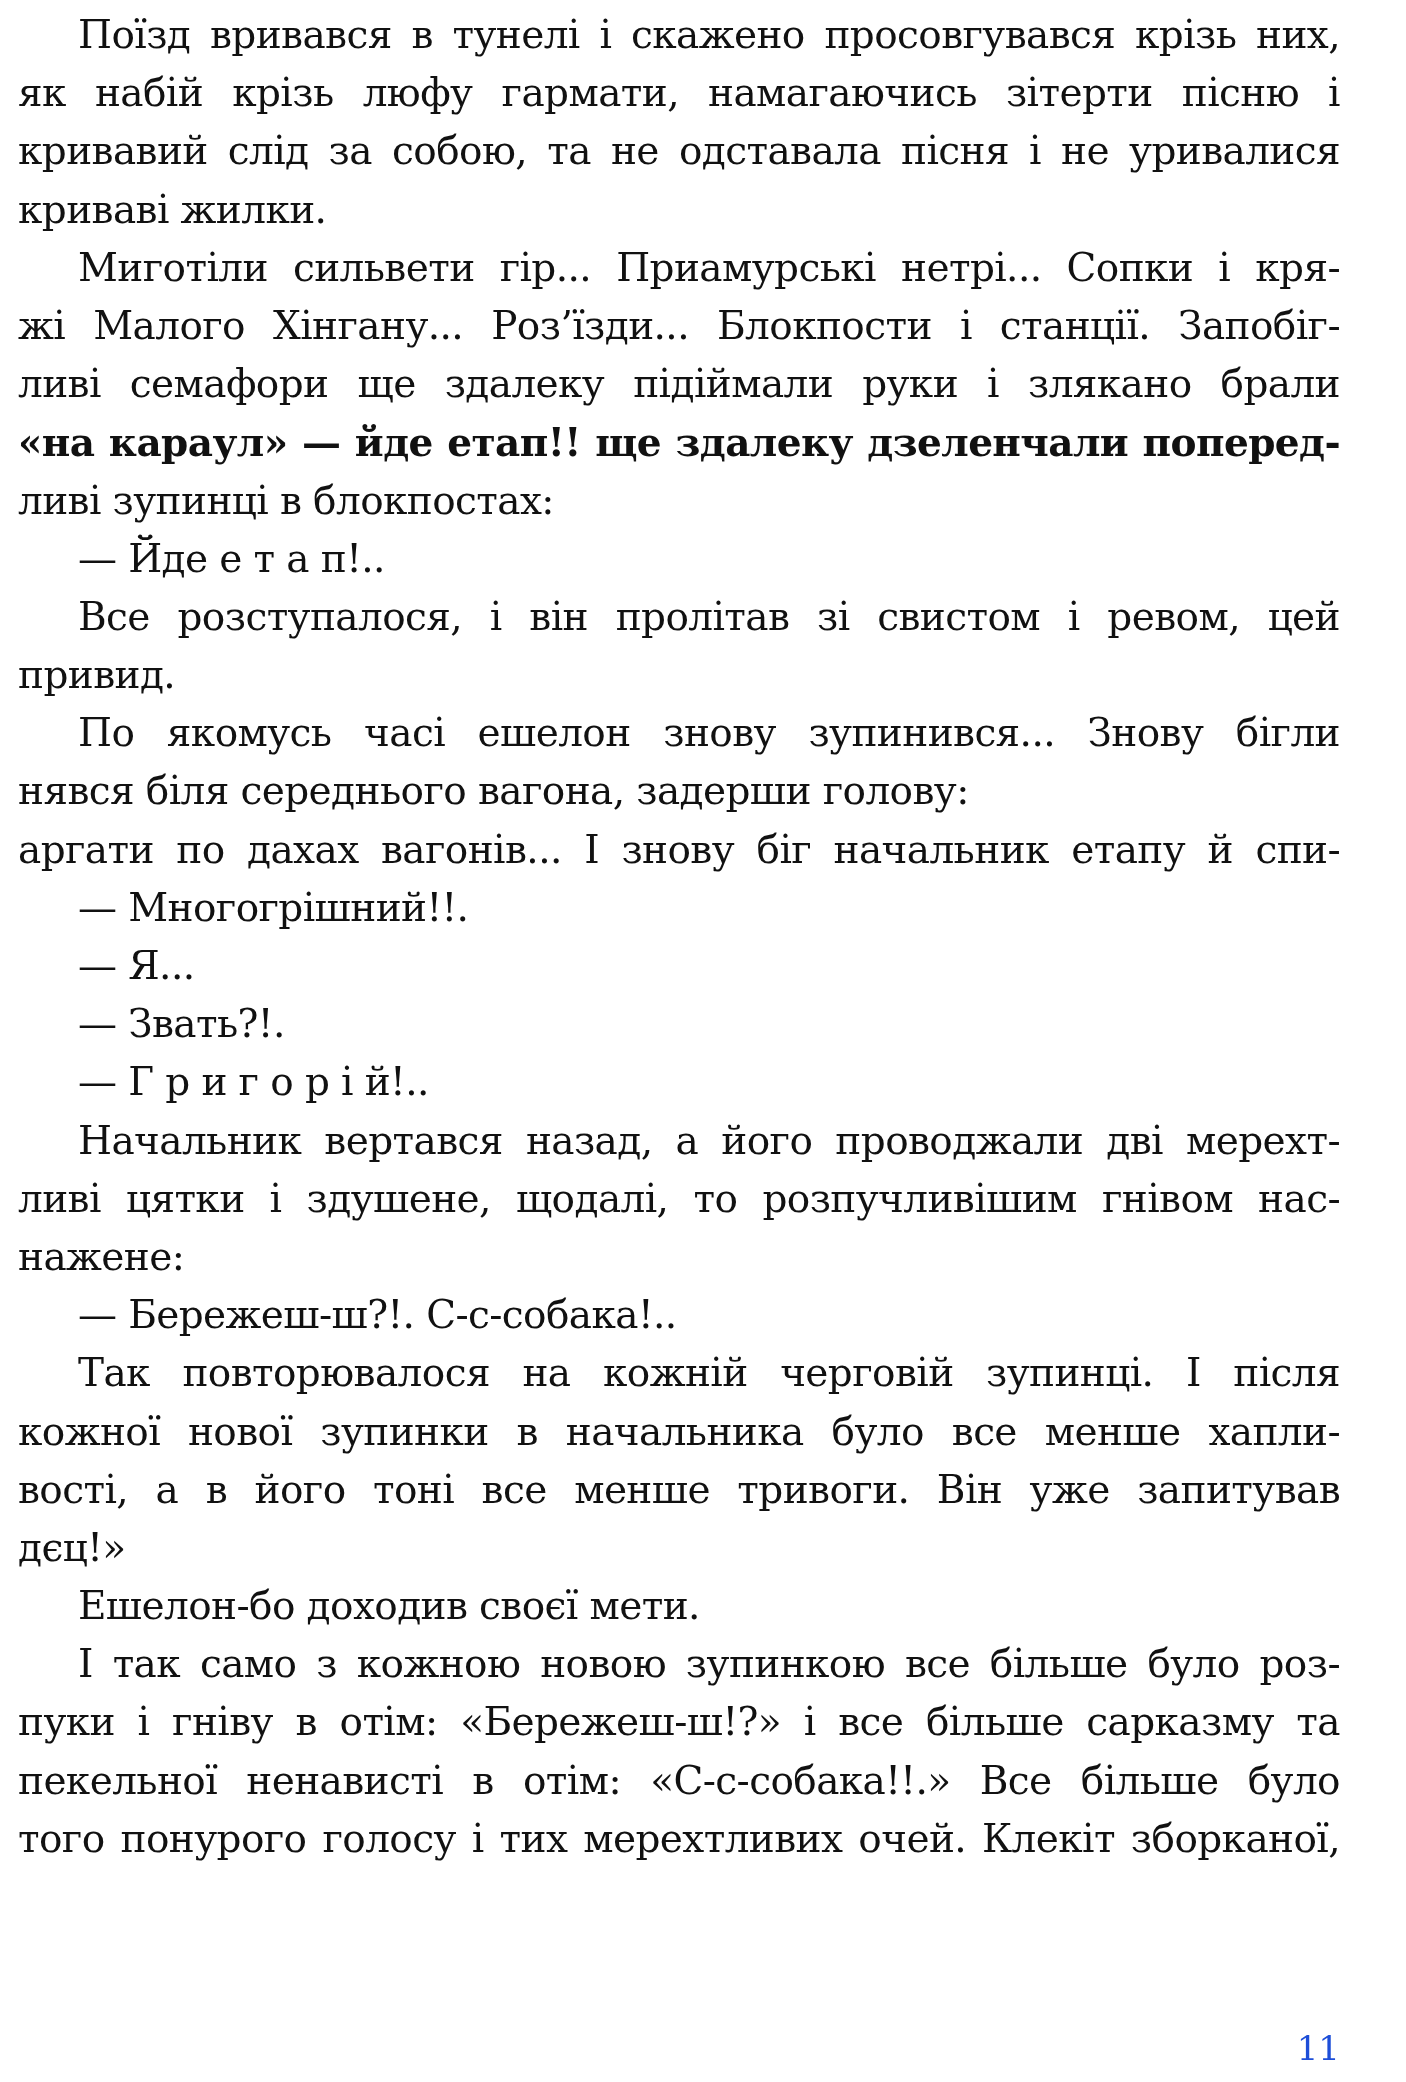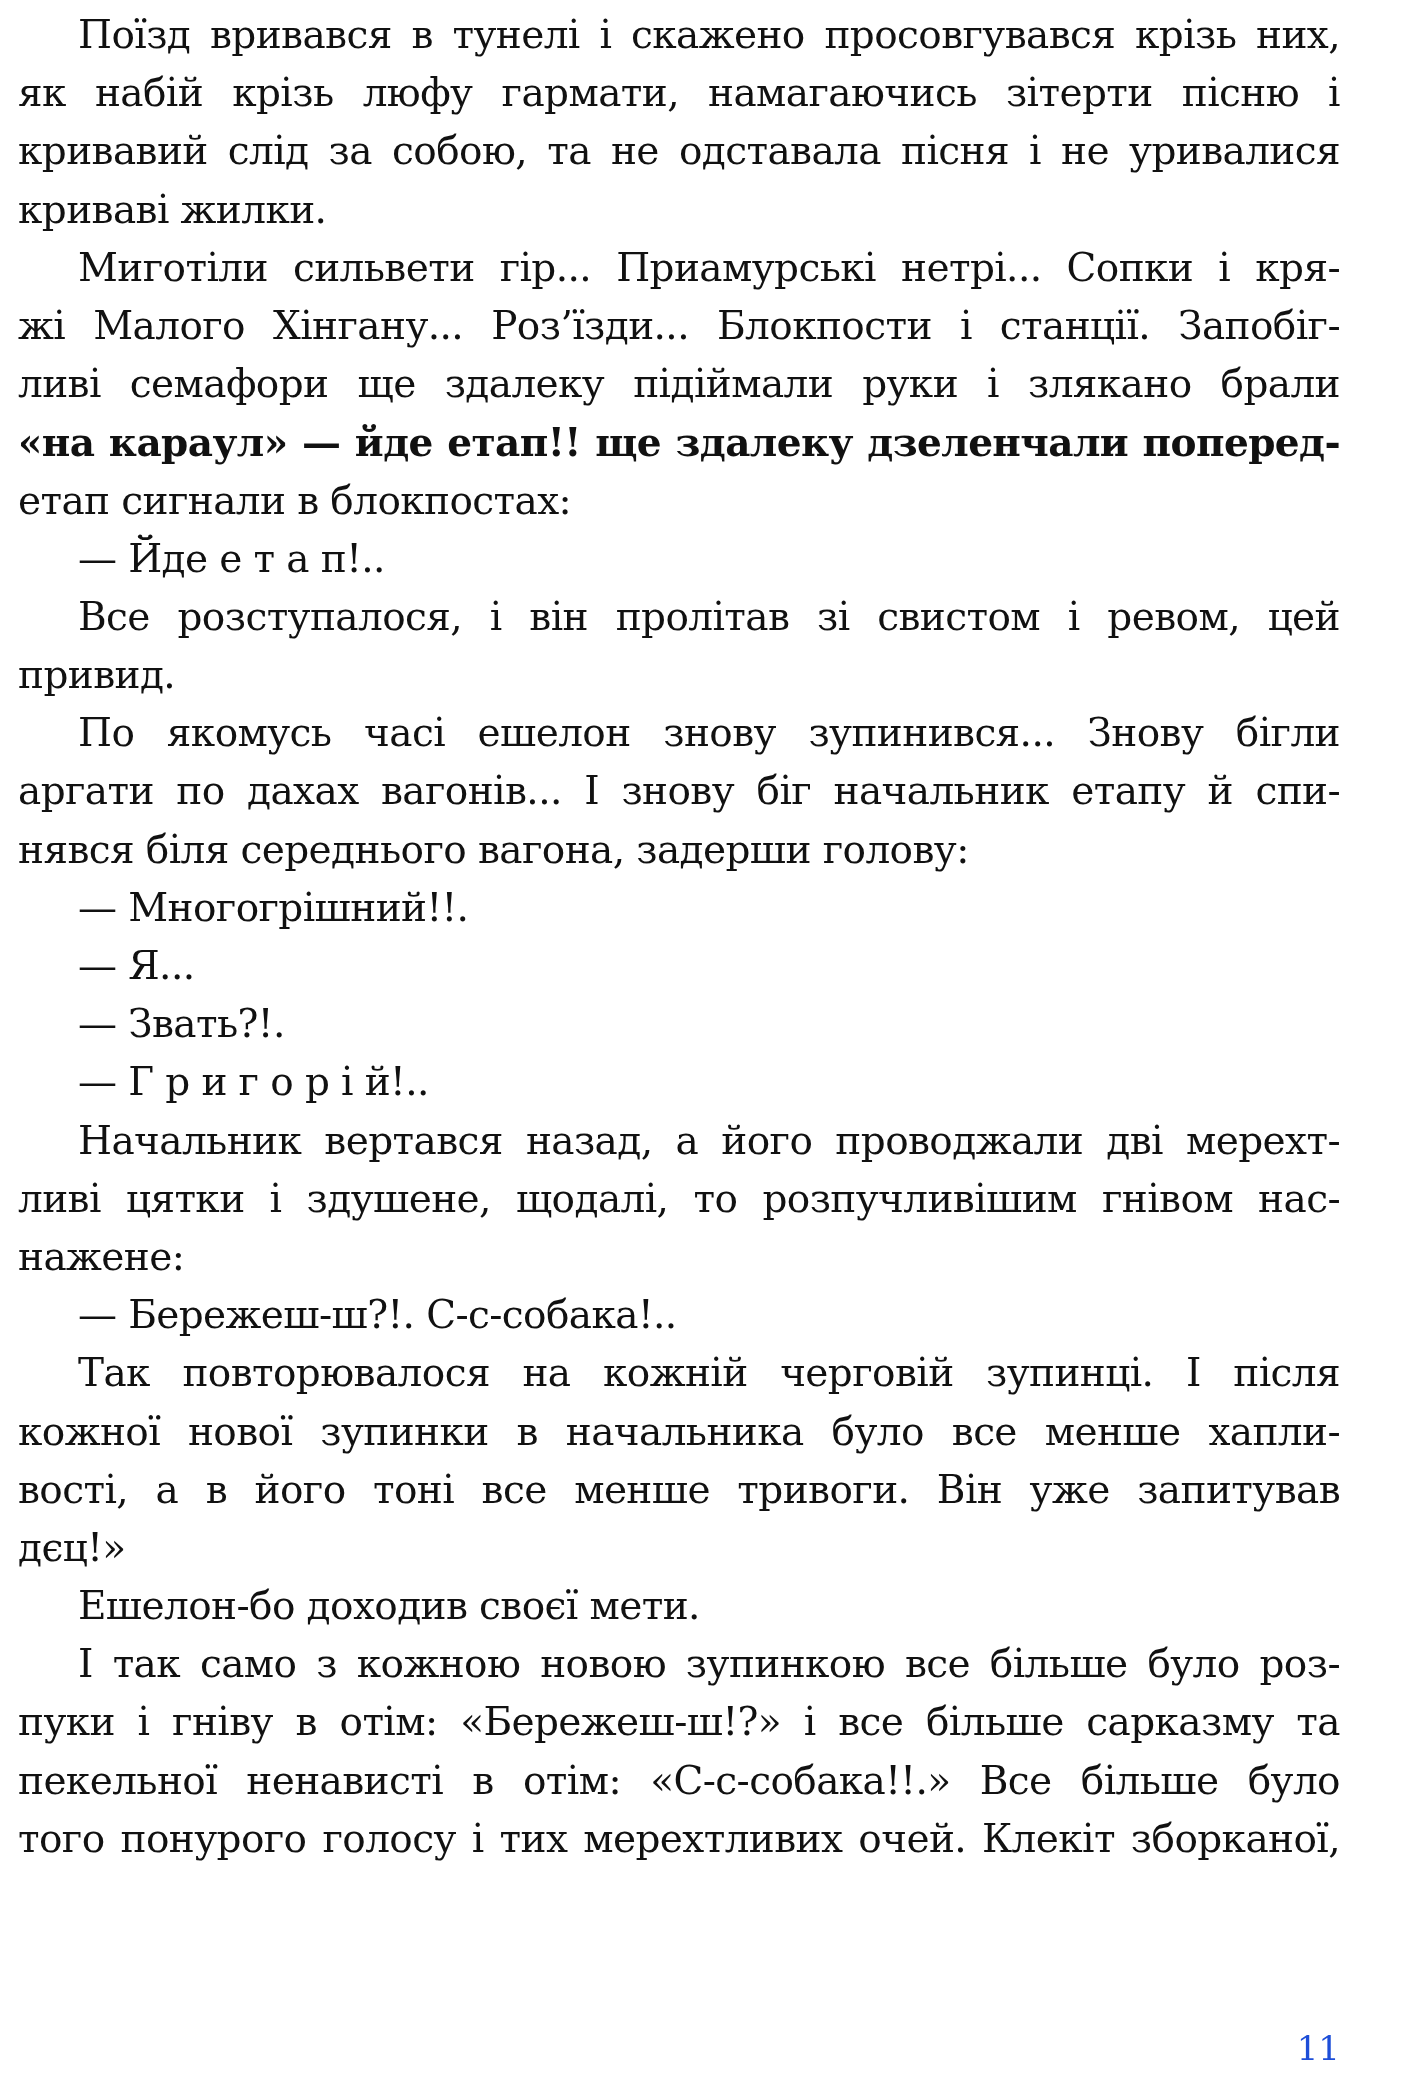--- a/index.html
+++ b/index.html
@@ -49,27 +49,27 @@
 
 <div class="page" id="page-text">
     <div class="line indent"><span style="white-space: nowrap;">Поїзд вривався в тунелі і скажено просовгувався крізь них,</span></div>
     <div class="line"><span style="white-space: nowrap;">як набій крізь люфу гармати, намагаючись зітерти пісню і</span></div>
     <div class="line"><span style="white-space: nowrap;">кривавий слід за собою, та не одставала пісня і не уривалися</span></div>
     <div class="line last"><span style="white-space: nowrap;">криваві жилки.</span></div>
     <div class="line indent"><span style="white-space: nowrap;">Миготіли сильвети гір... Приамурські нетрі... Сопки і кря-</span></div>
     <div class="line"><span style="white-space: nowrap;">жі Малого Хінгану... Роз’їзди... Блокпости і станції. Запобіг-</span></div>
     <div class="line"><span style="white-space: nowrap;">ливі семафори ще здалеку підіймали руки і злякано брали</span></div>
     <div class="line"><span style="white-space: nowrap; font-weight: bold;">«на караул» — йде етап!! ще здалеку дзеленчали поперед-</span></div>
-    <div class="line last"><span style="white-space: nowrap;">етап сигнали в блокпостах:</span></div>
+    <div class="line last"><span style="white-space: nowrap;">ливі зупинці в блокпостах:</span></div>
     <div class="line indent last"><span style="white-space: nowrap;">— Йде  е т а п!..</span></div>
     <div class="line indent"><span style="white-space: nowrap;">Все розступалося, і він пролітав зі свистом і ревом, цей</span></div>
     <div class="line last"><span style="white-space: nowrap;">привид.</span></div>
     <div class="line indent"><span style="white-space: nowrap;">По якомусь часі ешелон знову зупинився... Знову бігли</span></div>
+    <div class="line last"><span style="white-space: nowrap;">нявся біля середнього вагона, задерши голову:</span></div>
     <div class="line"><span style="white-space: nowrap;">аргати по дахах вагонів... І знову біг начальник етапу й спи-</span></div>
-    <div class="line last"><span style="white-space: nowrap;">нявся біля середнього вагона, задерши голову:</span></div>
     <div class="line indent last"><span style="white-space: nowrap;">— Многогрішний!!.</span></div>
     <div class="line indent last"><span style="white-space: nowrap;">— Я...</span></div>
     <div class="line indent last"><span style="white-space: nowrap;">— Звать?!.</span></div>
     <div class="line indent last"><span style="white-space: nowrap;">— Г р и г о р і й!..</span></div>
     <div class="line indent"><span style="white-space: nowrap;">Начальник вертався назад, а його проводжали дві мерехт-</span></div>
     <div class="line"><span style="white-space: nowrap;">ливі цятки і здушене, щодалі, то розпучливішим гнівом нас-</span></div>
     <div class="line last"><span style="white-space: nowrap;">нажене:</span></div>
     <div class="line indent last"><span style="white-space: nowrap;">— Бережеш-ш?!. С-с-собака!..</span></div>
     <div class="line indent"><span style="white-space: nowrap;">Так повторювалося на кожній черговій зупинці. І після</span></div>
     <div class="line"><span style="white-space: nowrap;">кожної нової зупинки в начальника було все менше хапли-</span></div>

